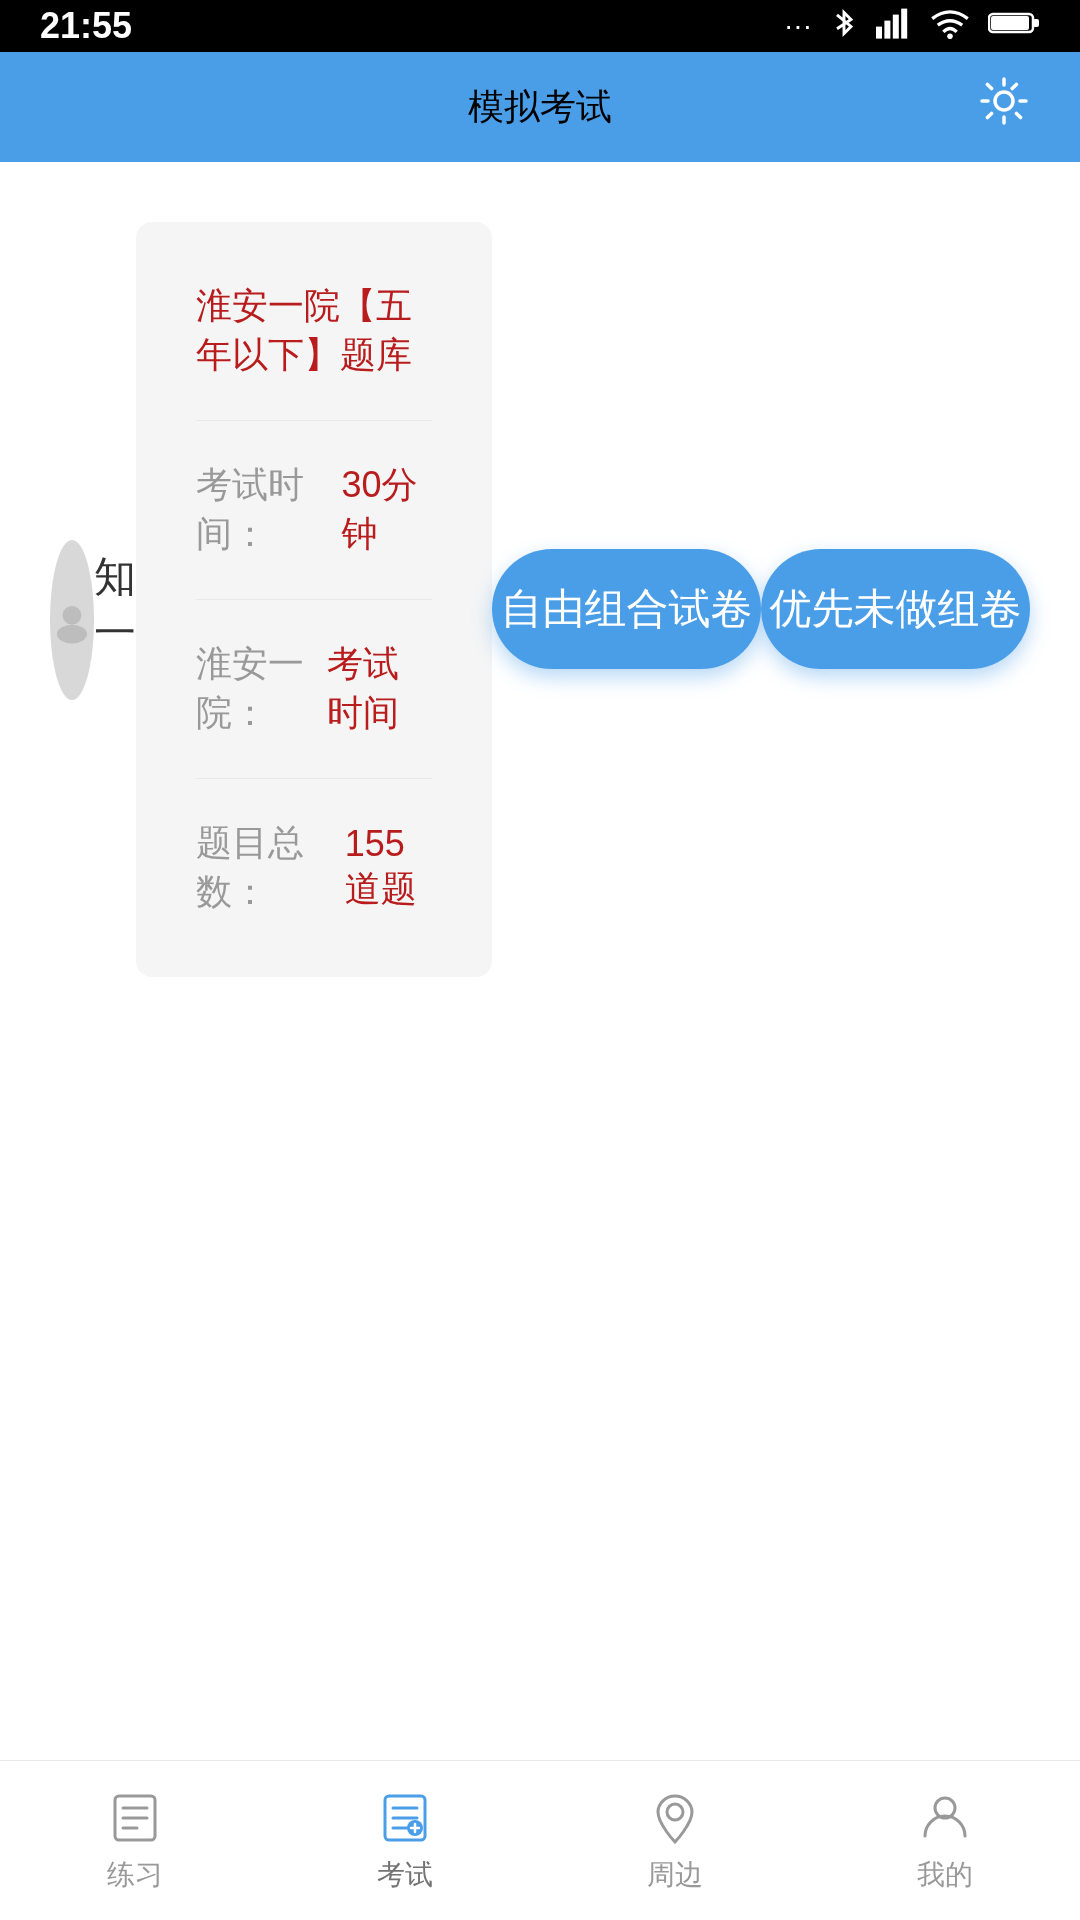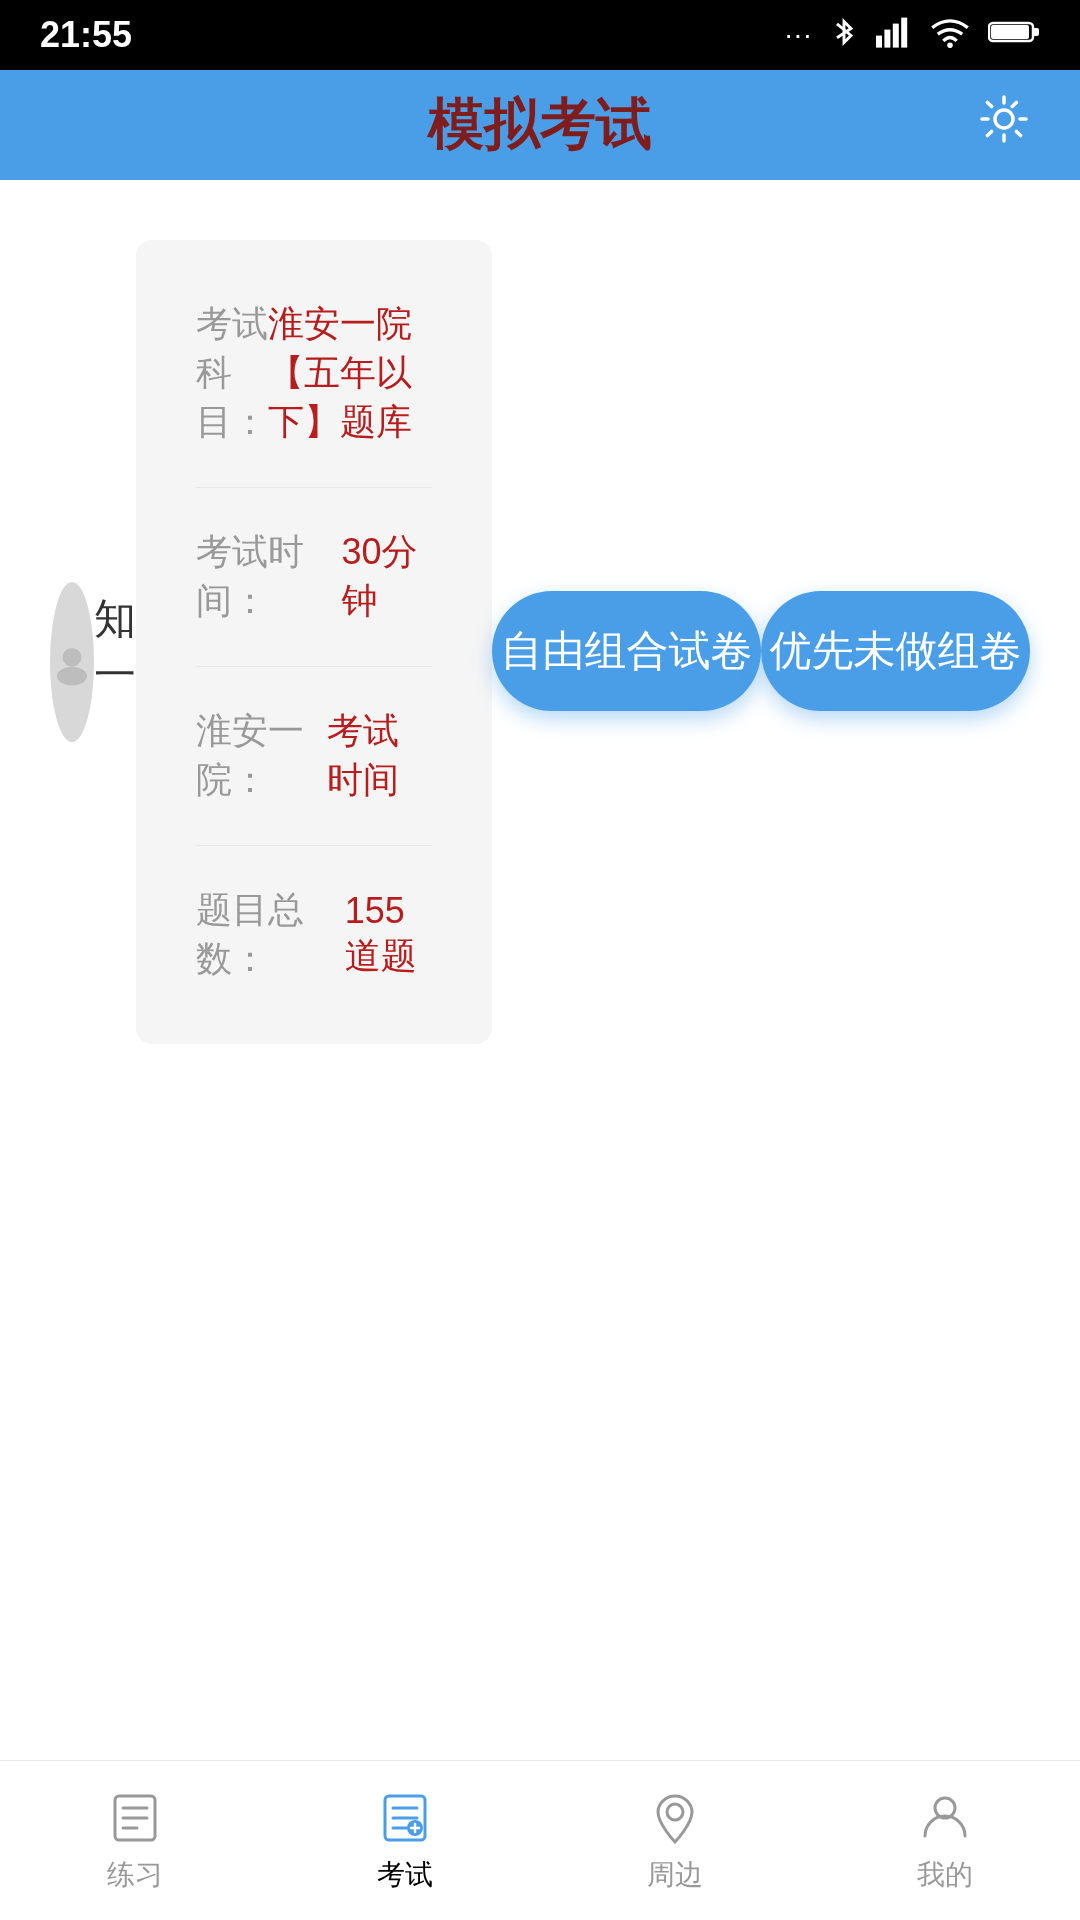--- a/index.html
+++ b/index.html
@@ -14,21 +14,21 @@
       height: 1920px;
       font-family: -apple-system, 'PingFang SC', 'Microsoft YaHei', sans-serif;
       background: #ffffff;
       overflow: hidden;
       position: relative;
     }
 
     
     .status-bar {
       width: 100%;
-      height: 70px;
+      height: 52px;
       background: #000;
       display: flex;
       align-items: center;
       justify-content: space-between;
       padding: 0 40px;
     }
 
     .status-time {
       color: #fff;
       font-size: 36px;
@@ -48,23 +48,23 @@
       width: 100%;
       height: 110px;
       background: #4A9EE8;
       display: flex;
       align-items: center;
       justify-content: center;
       position: relative;
     }
 
     .nav-title {
-      color: #7f1d1d;
-      font-size: 56px;
-      font-weight: 700;
+      color: #000000;
+      font-size: 36px;
+      font-weight: 400;
     }
 
     .nav-settings {
       position: absolute;
       right: 50px;
       color: #fff;
       font-size: 50px;
       cursor: pointer;
     }
 
@@ -169,21 +169,21 @@
       gap: 12px;
       cursor: pointer;
     }
 
     .nav-item-label {
       font-size: 28px;
       color: #999;
     }
 
     .nav-item-label.active {
-      color: #000000;
+      color: #737373;
     }
 
     
     .icon-svg {
       width: 56px;
       height: 56px;
     }
   </style>
 </head>
 <body>
@@ -240,21 +240,20 @@
       <circle cx="70" cy="55" r="30" fill="#BDBDBD"></circle>
       <ellipse cx="70" cy="115" rx="48" ry="30" fill="#BDBDBD"></ellipse>
     </svg>
   </div>
 
   <span class="username">知一</span>
 
   <div class="info-card">
 
     <div class="info-row">
-      <span class="info-label">考试科目：</span>
       <span class="info-value">淮安一院【五年以下】题库</span>
     </div>
 
     <div class="info-row">
       <span class="info-label">考试时间：</span>
       <span class="info-value">30分钟</span>
     </div>
 
     <div class="info-row">
       <span class="info-label">淮安一院：</span>

